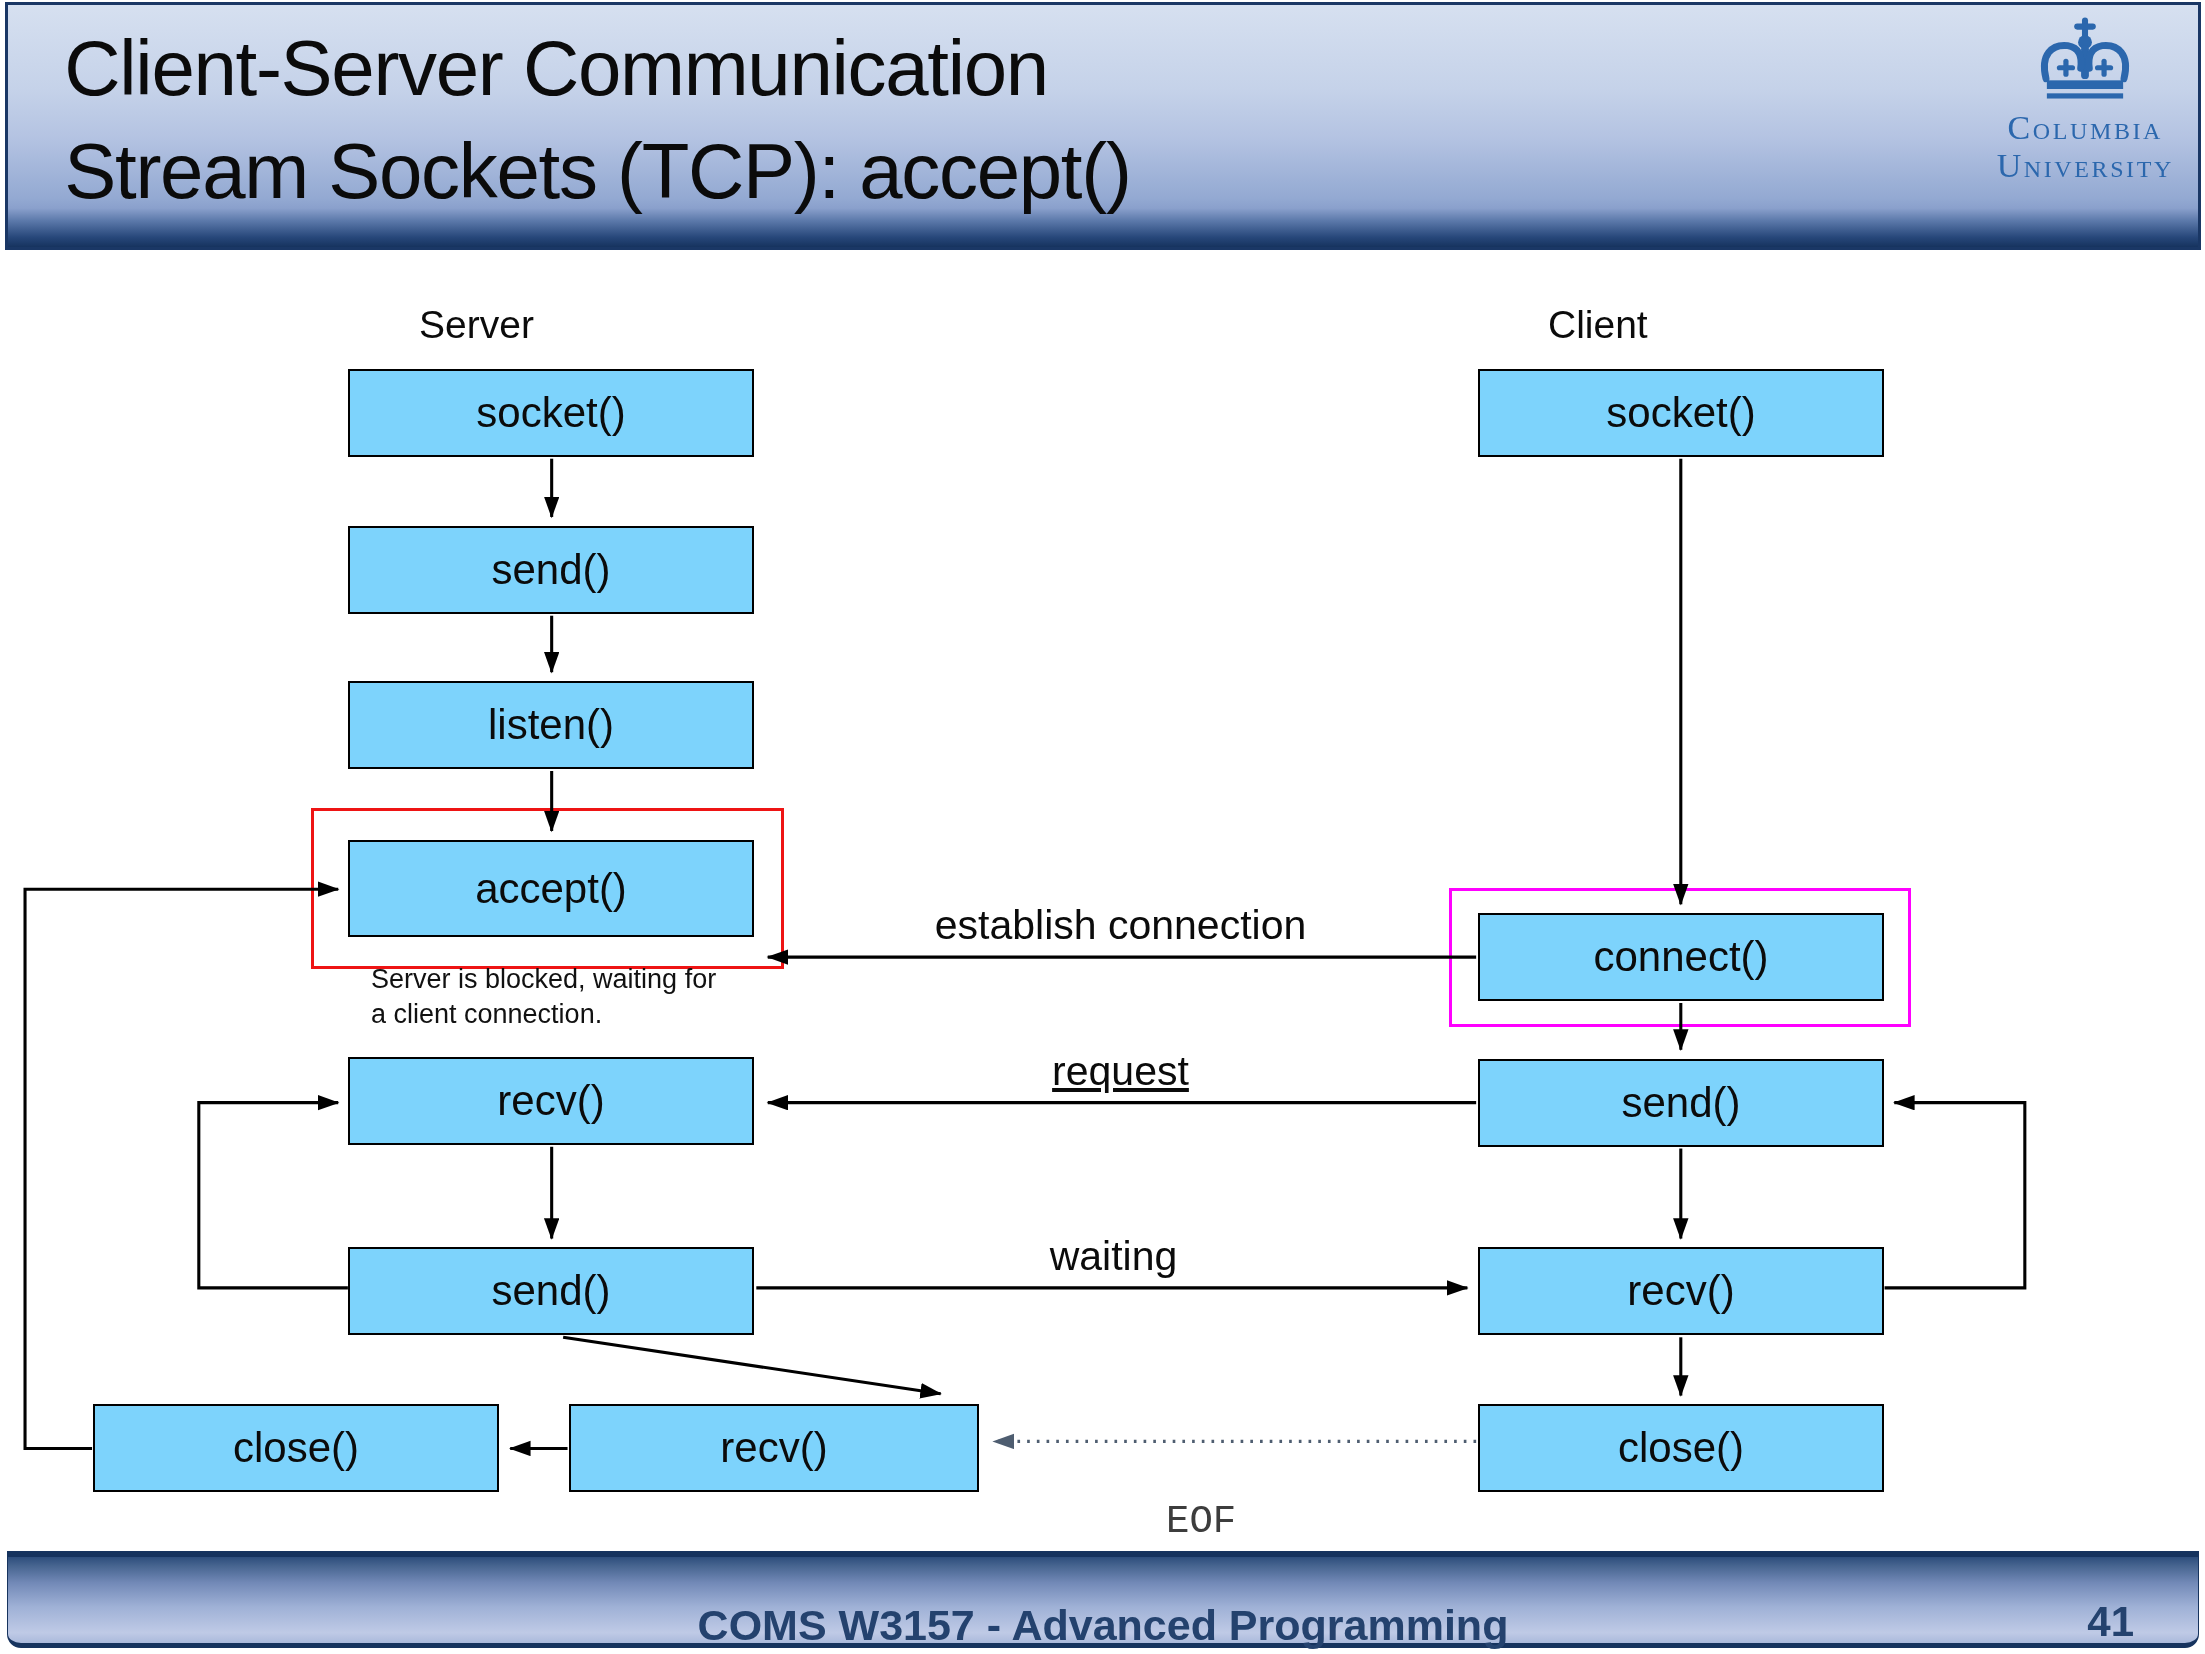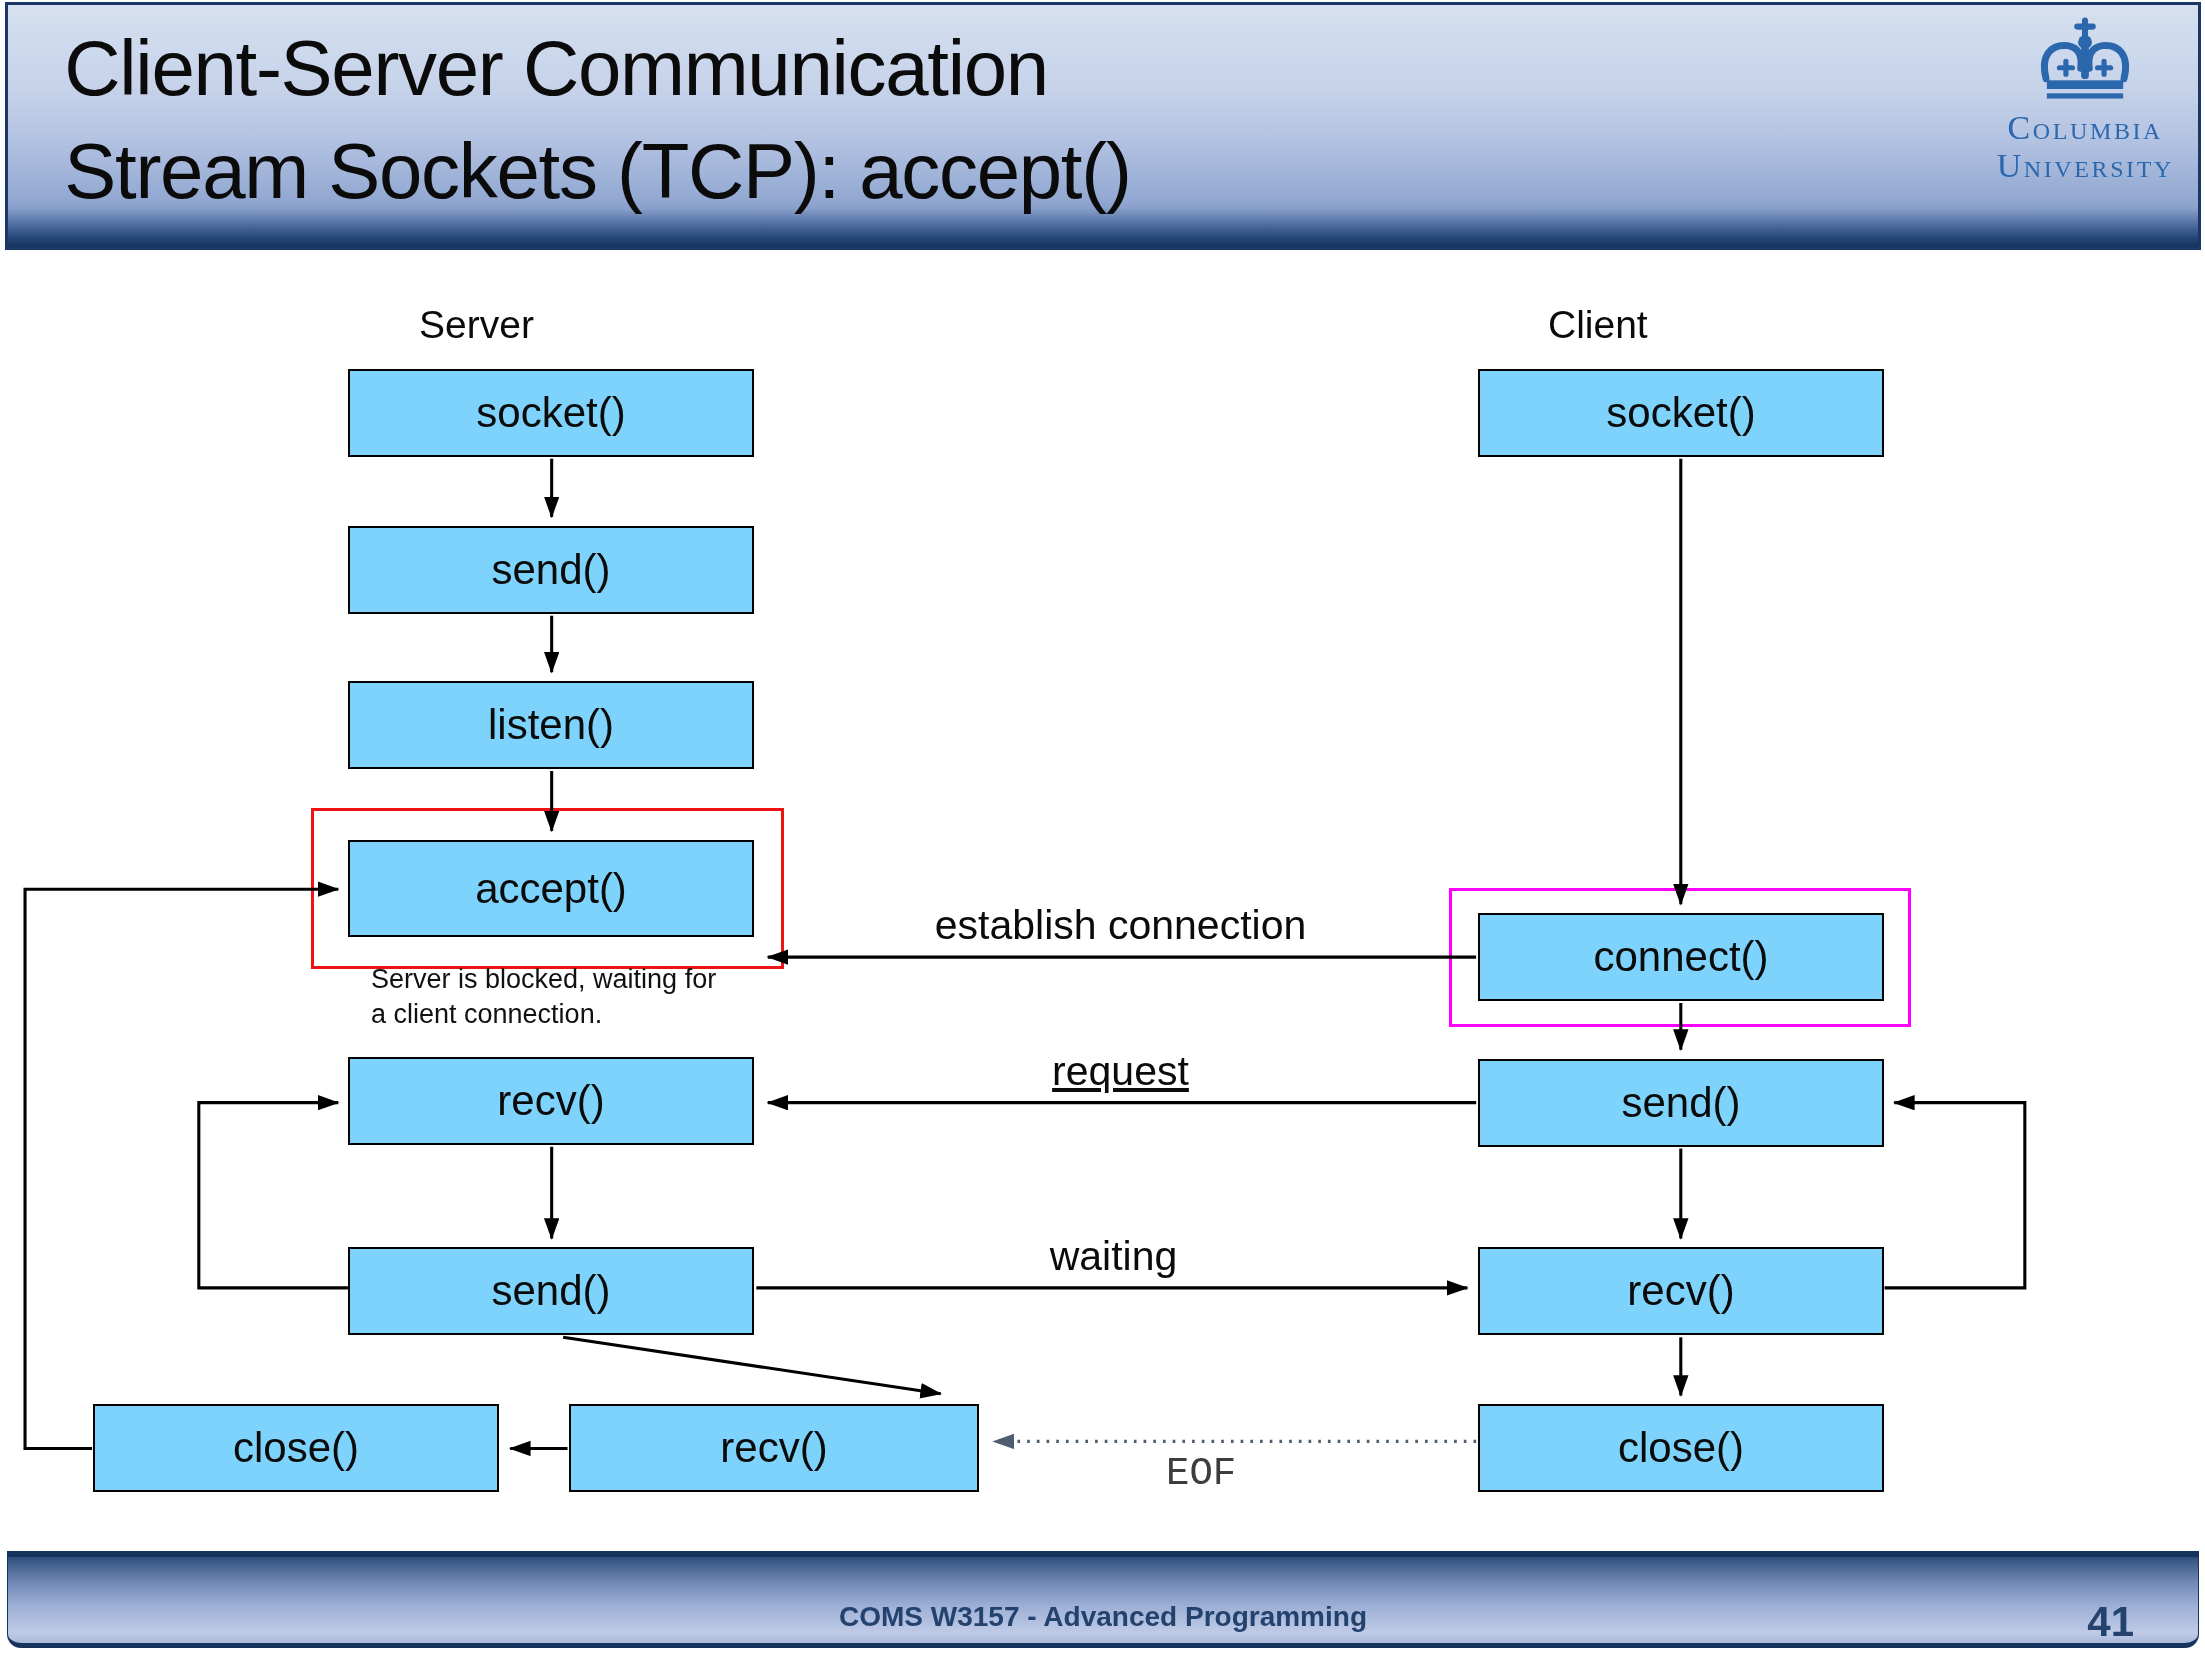--- a/index.html
+++ b/index.html
@@ -23,33 +23,33 @@
         display:flex;align-items:center;justify-content:center;
         font-size:42px;color:#0b0b0b;}
   .col-label{position:absolute;font-size:39px;color:#0b0b0b;text-align:left;width:265px;}
   .outline{position:absolute;box-sizing:border-box;background:transparent;}
   .outline.red{border:3.5px solid #ee1414;}
   .outline.magenta{border:3.5px solid #ff00ff;}
 
   .msg-label{position:absolute;font-size:41px;color:#0b0b0b;text-align:center;}
   .note{position:absolute;font-size:27px;line-height:35px;color:#111;}
   .eof-label{position:absolute;font-family:"Liberation Mono","DejaVu Sans Mono",monospace;
-             font-size:39px;color:#3d3d3d;}
+             font-size:39px;color:#3d3d3d;margin-top:48px;}
 
   svg.wires{position:absolute;left:0;top:0;pointer-events:none;}
 
   
   .footer{position:absolute;left:7px;right:7px;top:1551px;height:97px;box-sizing:border-box;
           border-top:6.2px solid #16335e;border-bottom:5.3px solid #16335e;
           border-left:1.8px solid #16335e;border-right:1.8px solid #16335e;
           border-radius:0 0 14px 14px;
           background:linear-gradient(180deg,#2d4d7c 0%,#46648f 10%,#7289b7 30%,
                      #9fb1d6 58%,#bfcae6 88%,#aab9db 100%);}
   .footer-course{position:absolute;left:0;right:0;top:44px;text-align:center;
-                 font-size:28px;font-weight:bold;color:#24426e;}
+                 font-size:43px;font-weight:bold;color:#24426e;}
   .footer-page{position:absolute;right:64px;top:41px;font-size:42px;font-weight:bold;color:#24426e;}
 </style>
 </head>
 <body>
 
 <div class="slide">
 
   <div class="header">
     <div class="title">
       <div>Client-Server Communication</div>

